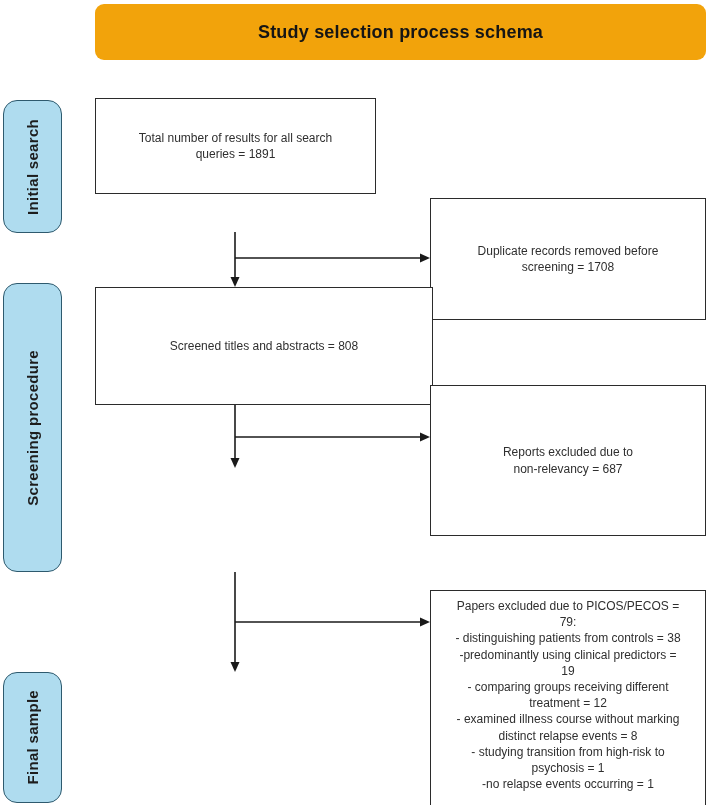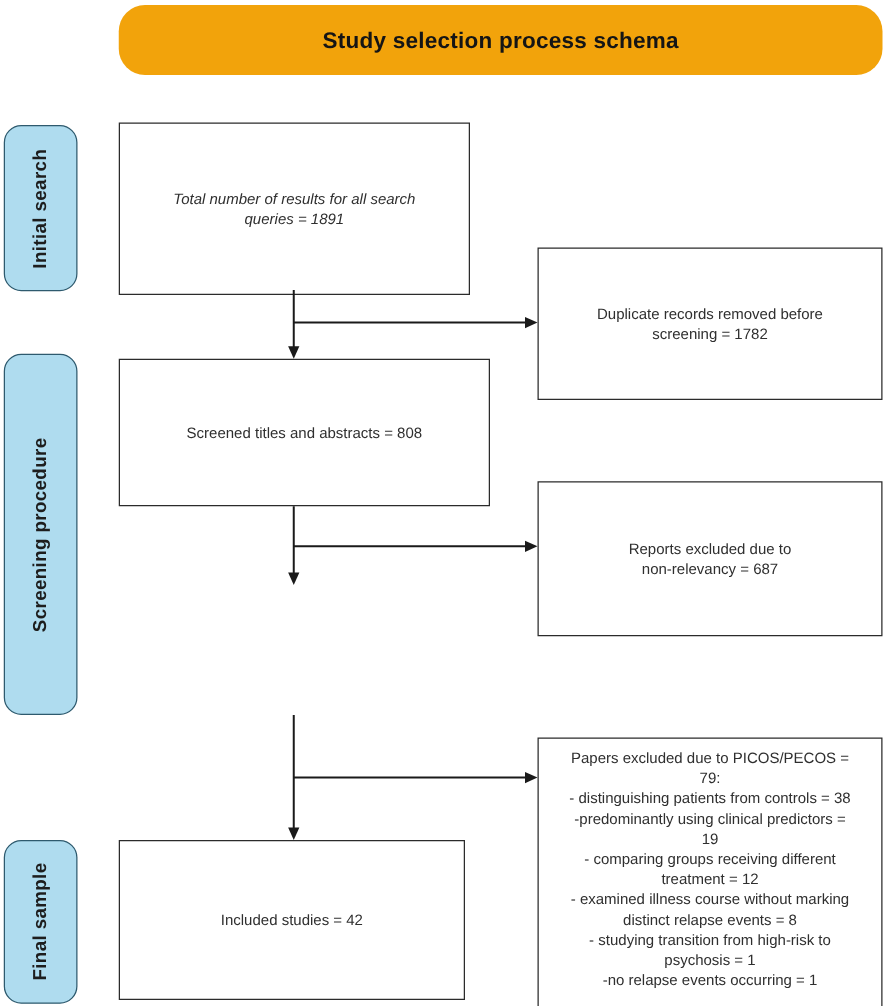--- a/index.html
+++ b/index.html
@@ -6,21 +6,21 @@
   #stage-canvas{
     position:relative;
     width:708px;height:805px;
     background:#ffffff;
     font-family:"Liberation Sans",sans-serif;
     overflow:hidden;
   }
   .header{
     position:absolute;left:95px;top:4px;width:611px;height:56px;
     background:var(--header-bg,#F2A30B);
-    border-radius:21px;
+    border-radius:9px;
     display:flex;align-items:center;justify-content:center;
   }
   .header-title{
     font-size:18px;font-weight:bold;color:#151515;letter-spacing:.2px;
   }
   .stage{
     position:absolute;left:3px;width:59px;
     background:var(--stage-fill,#AFDCEF);
     border:1.6px solid var(--stage-border,#2E5A6E);
     border-radius:14px;
@@ -40,24 +40,24 @@
     position:absolute;
     background:#ffffff;
     border:1.6px solid var(--box-border,#2B2B2B);
     box-sizing:border-box;
     display:flex;align-items:center;justify-content:center;
     text-align:center;
     font-size:12px;line-height:1.35;color:var(--text,#2F2F2F);
     white-space:pre-line;
     padding:4px 6px;
   }
-  #box-total{left:95px;top:98px;width:281px;height:138px;font-style:italic;}
+  #box-total{left:95px;top:98px;width:281px;height:96px;}
   #box-duplicates{left:430px;top:198px;width:276px;height:122px;}
-  #box-screened{left:95px;top:287px;width:297px;height:118px;}
-  #box-nonrelevant{left:430px;top:385px;width:276px;height:124px;}
+  #box-screened{left:95px;top:287px;width:338px;height:118px;}
+  #box-nonrelevant{left:430px;top:385px;width:276px;height:151px;}
   #box-assessed{left:95px;top:468px;width:281px;height:104px;}
   #box-picos{left:430px;top:548px;width:276px;height:242px;align-items:flex-start;padding-top:7px;margin-top:42px;}
   #box-included{left:95px;top:672px;width:277px;height:128px;}
   #arrow-layer{
     position:absolute;left:0;top:0;width:708px;height:805px;
     pointer-events:none;
   }
   #arrow-layer line{stroke:var(--arrow,#1a1a1a);stroke-width:1.6;}
   #arrow-layer polygon{fill:var(--arrow,#1a1a1a);}
 </style>
@@ -76,37 +76,36 @@
   <div class="stage" id="stage-screening">
     <span class="stage-label">Screening procedure</span>
   </div>
   <div class="stage" id="stage-final">
     <span class="stage-label">Final sample</span>
   </div>
 
   <div class="flowbox" id="box-total">Total number of results for all search
 queries = 1891</div>
   <div class="flowbox" id="box-duplicates">Duplicate records removed before
-screening = 1782</div>
+screening = 1708</div>
   <div class="flowbox" id="box-screened">Screened titles and abstracts = 808</div>
   <div class="flowbox" id="box-nonrelevant">Reports excluded due to
 non-relevancy = 687</div>
   <div class="flowbox" id="box-picos">Papers excluded due to PICOS/PECOS =
 79:
 - distinguishing patients from controls = 38
 -predominantly using clinical predictors =
 19
 - comparing groups receiving different
 treatment = 12
 - examined illness course without marking
 distinct relapse events = 8
 - studying transition from high-risk to
 psychosis = 1
 -no relapse events occurring = 1</div>
-  <div class="flowbox" id="box-included">Included studies = 42</div>
 
   <svg id="arrow-layer" viewBox="0 0 708 805" xmlns="http://www.w3.org/2000/svg">
     <g>
       <line x1="235" y1="232" x2="235" y2="279"></line>
       <polygon points="235,287 230.5,277 239.5,277"></polygon>
     </g>
     <g>
       <line x1="235" y1="258" x2="421" y2="258"></line>
       <polygon points="430,258 420,253.5 420,262.5"></polygon>
     </g>

